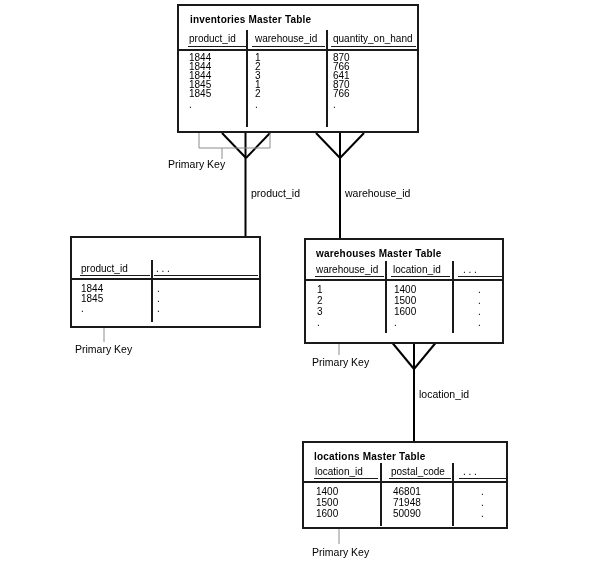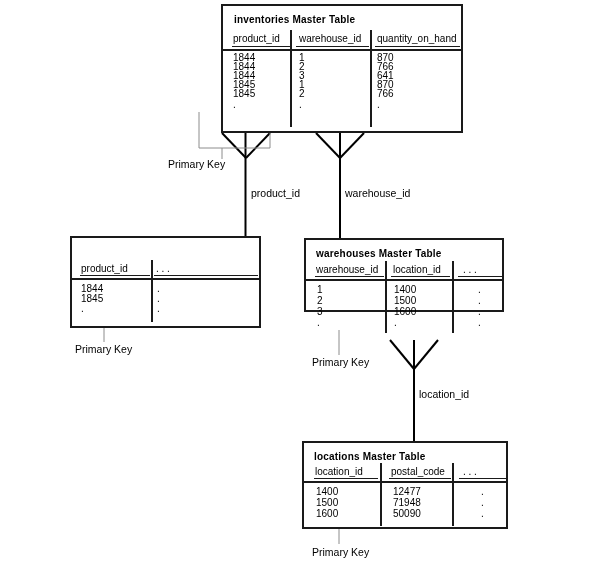--- a/index.html
+++ b/index.html
@@ -37,21 +37,21 @@
     <line x1="414" y1="340" x2="414" y2="442" stroke-width="2" stroke="#000000"></line>
 
     <polyline points="199,112 199,148 270,148 270,112" fill="none" stroke-width="1" stroke="#8c8c8c"></polyline>
     <line x1="222" y1="148" x2="222" y2="159" stroke-width="1" stroke="#8c8c8c"></line>
 
     <line x1="104" y1="312" x2="104" y2="342" stroke-width="1" stroke="#8c8c8c"></line>
     <line x1="339" y1="330" x2="339" y2="355" stroke-width="1" stroke="#8c8c8c"></line>
     <line x1="339" y1="514" x2="339" y2="544" stroke-width="1" stroke="#8c8c8c"></line>
   </svg>
 
-  <div class="tbox" style="left:177px;top:4px;width:242px;height:129px;margin-left:44px;">
+  <div class="tbox" style="left:177px;top:4px;width:242px;height:129px;">
     <div class="ttitle" style="left:11px;top:8px;">inventories Master Table</div>
 
     <div class="thead" style="left:10px;top:27px;">product_id</div>
     <div class="thead" style="left:76px;top:27px;">warehouse_id</div>
     <div class="thead" style="left:154px;top:27px;">quantity_on_hand</div>
 
     <div class="underline" style="left:9px;top:40px;width:58px;"></div>
     <div class="underline" style="left:73px;top:40px;width:73px;"></div>
     <div class="underline" style="left:152px;top:40px;width:85px;"></div>
     <div class="rule" style="top:43px;"></div>
@@ -98,21 +98,21 @@
     <div class="cell" style="left:9px;top:45px;">1844</div>
     <div class="cell" style="left:85px;top:45px;">.</div>
 
     <div class="cell" style="left:9px;top:55px;">1845</div>
     <div class="cell" style="left:85px;top:55px;">.</div>
 
     <div class="cell" style="left:9px;top:65px;">.</div>
     <div class="cell" style="left:85px;top:65px;">.</div>
   </div>
 
-  <div class="tbox" style="left:304px;top:238px;width:200px;height:74px;">
+  <div class="tbox" style="left:304px;top:238px;width:200px;height:106px;">
     <div class="ttitle" style="left:10px;top:8px;">warehouses Master Table</div>
 
     <div class="thead" style="left:10px;top:24px;">warehouse_id</div>
     <div class="thead" style="left:87px;top:24px;">location_id</div>
     <div class="thead" style="left:157px;top:24px;">. . .</div>
 
     <div class="underline" style="left:9px;top:36px;width:69px;"></div>
     <div class="underline" style="left:85px;top:36px;width:59px;"></div>
     <div class="underline" style="left:152px;top:36px;width:44px;"></div>
     <div class="rule" style="top:39px;"></div>
@@ -146,21 +146,21 @@
 
     <div class="underline" style="left:10px;top:35px;width:64px;"></div>
     <div class="underline" style="left:85px;top:35px;width:62px;"></div>
     <div class="underline" style="left:155px;top:35px;width:47px;"></div>
     <div class="rule" style="top:38px;"></div>
 
     <div class="sep" style="left:76px;top:20px;height:63px;"></div>
     <div class="sep" style="left:148px;top:20px;height:63px;"></div>
 
     <div class="cell" style="left:12px;top:43px;">1400</div>
-    <div class="cell" style="left:89px;top:43px;">12477</div>
+    <div class="cell" style="left:89px;top:43px;">46801</div>
     <div class="cell" style="left:177px;top:43px;">.</div>
 
     <div class="cell" style="left:12px;top:54px;">1500</div>
     <div class="cell" style="left:89px;top:54px;">71948</div>
     <div class="cell" style="left:177px;top:54px;">.</div>
 
     <div class="cell" style="left:12px;top:65px;">1600</div>
     <div class="cell" style="left:89px;top:65px;">50090</div>
     <div class="cell" style="left:177px;top:65px;">.</div>
   </div>

